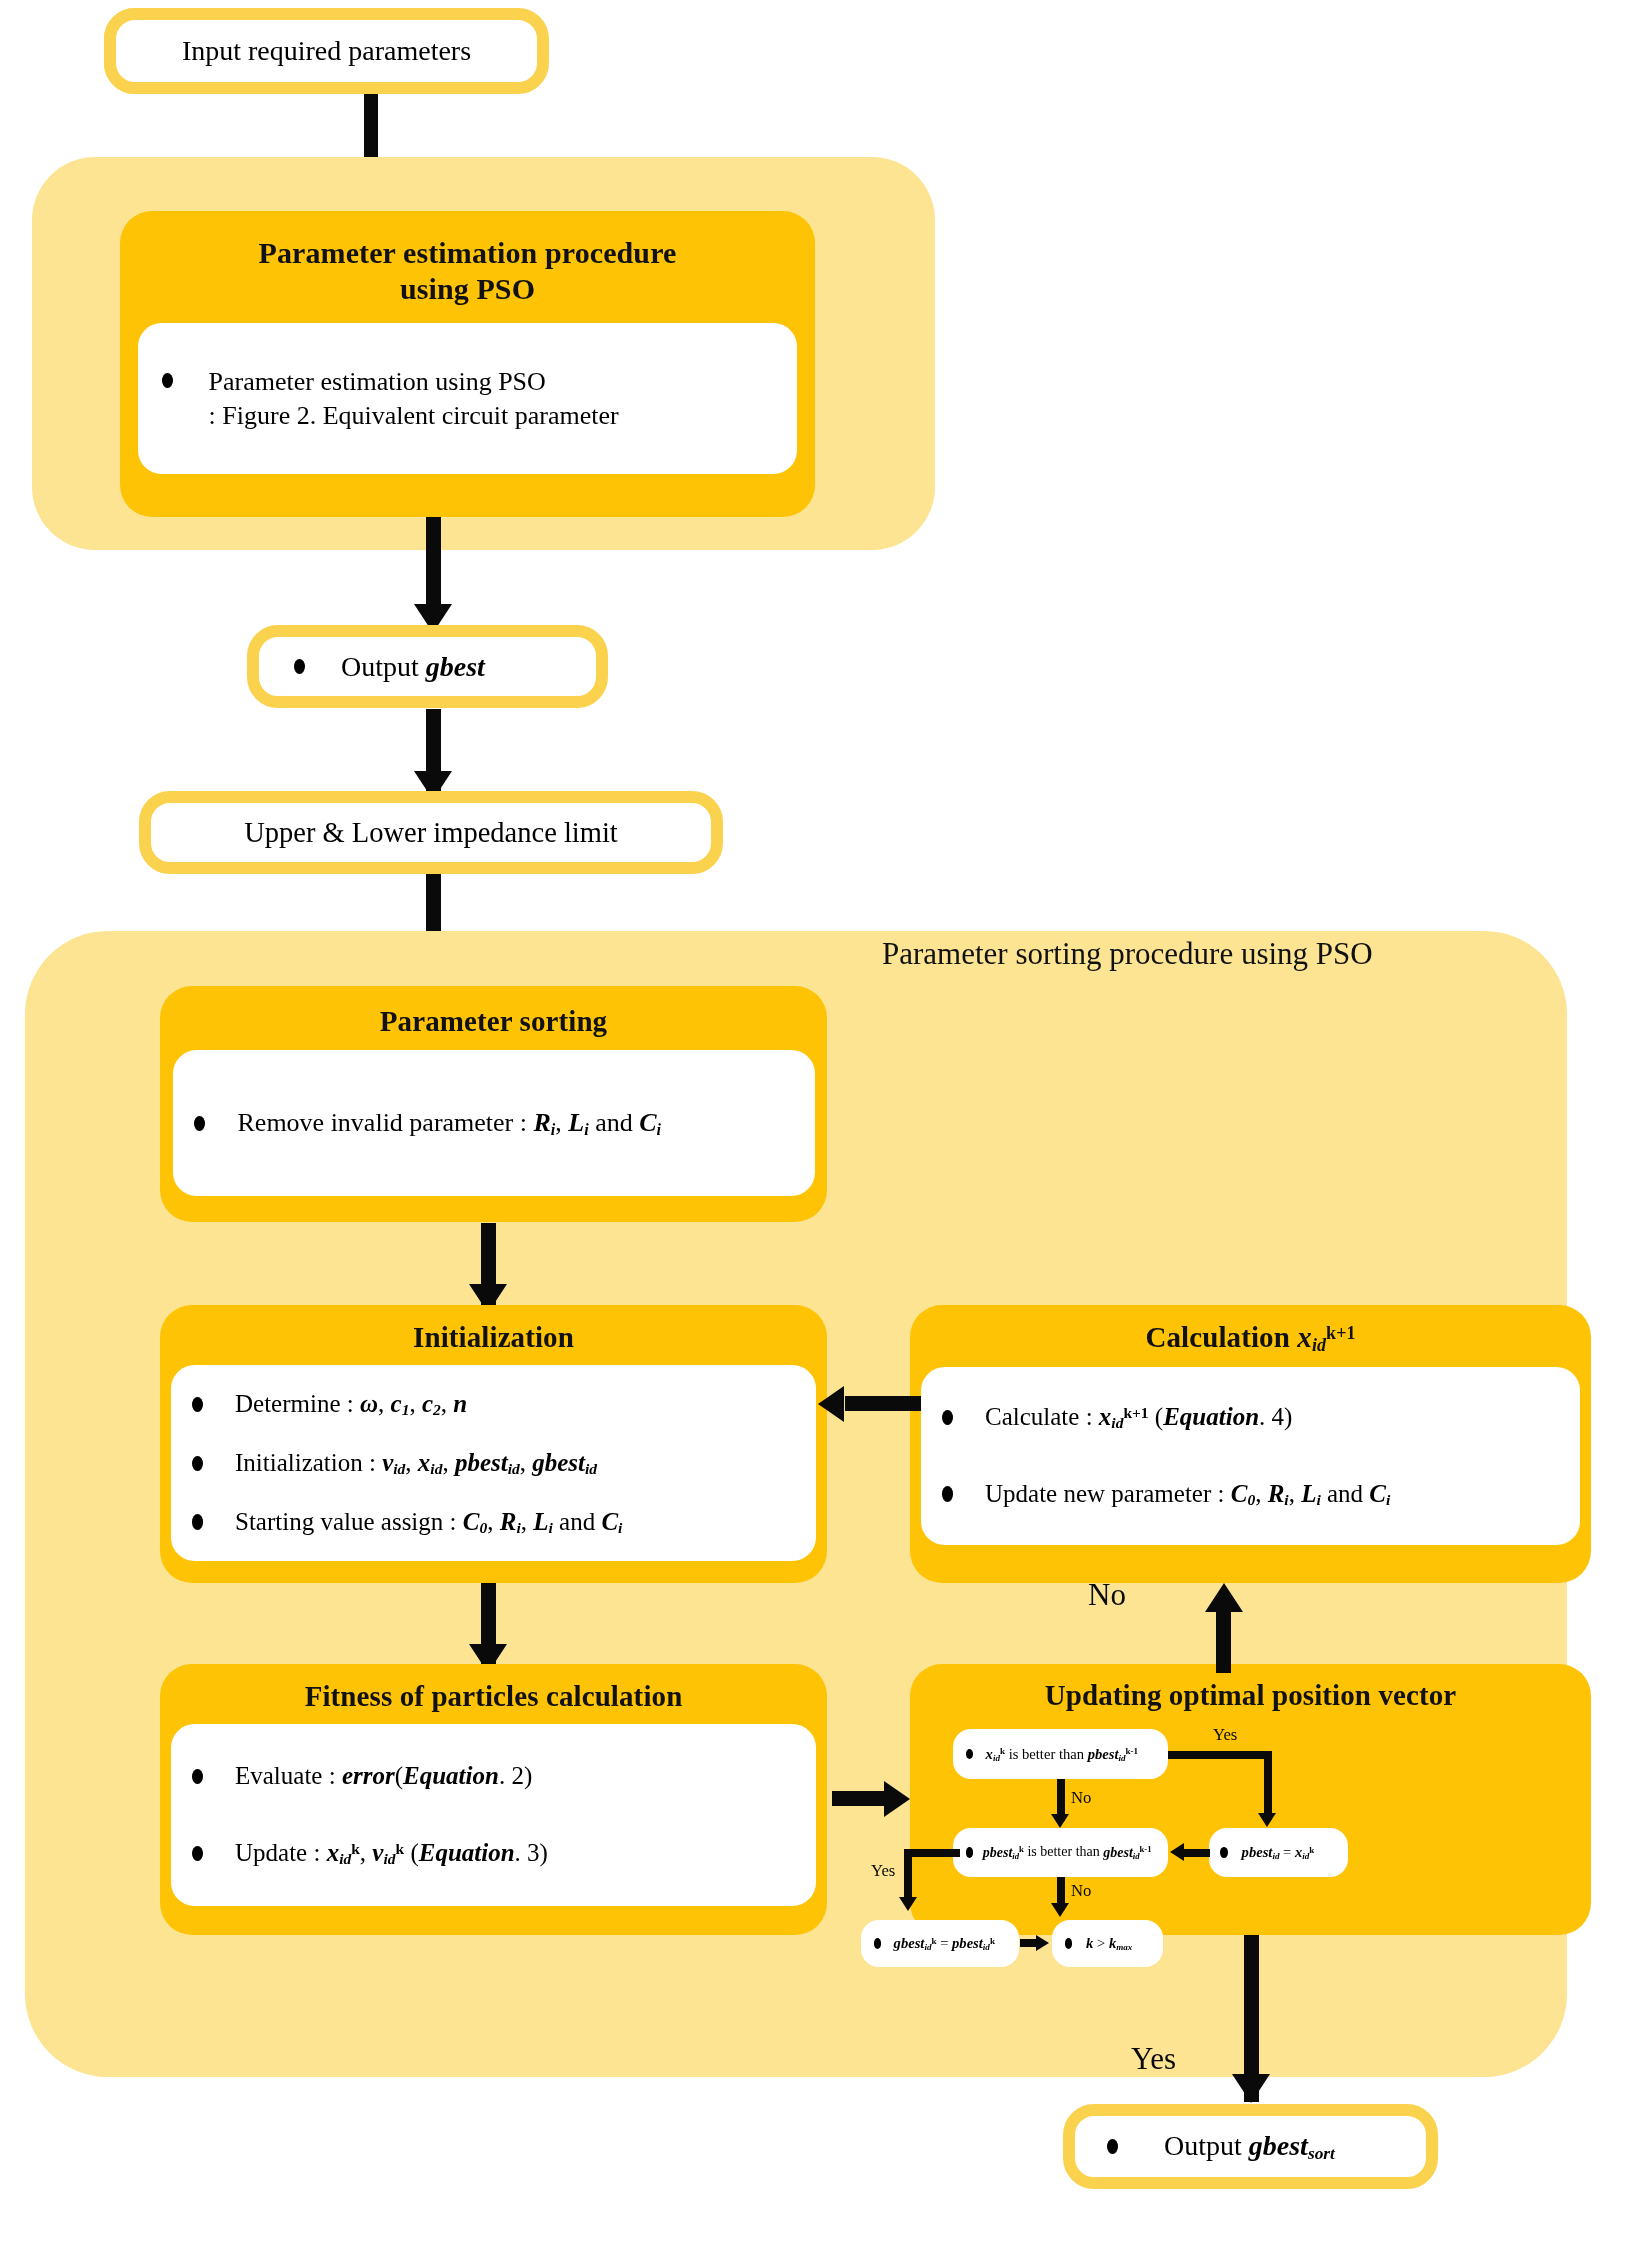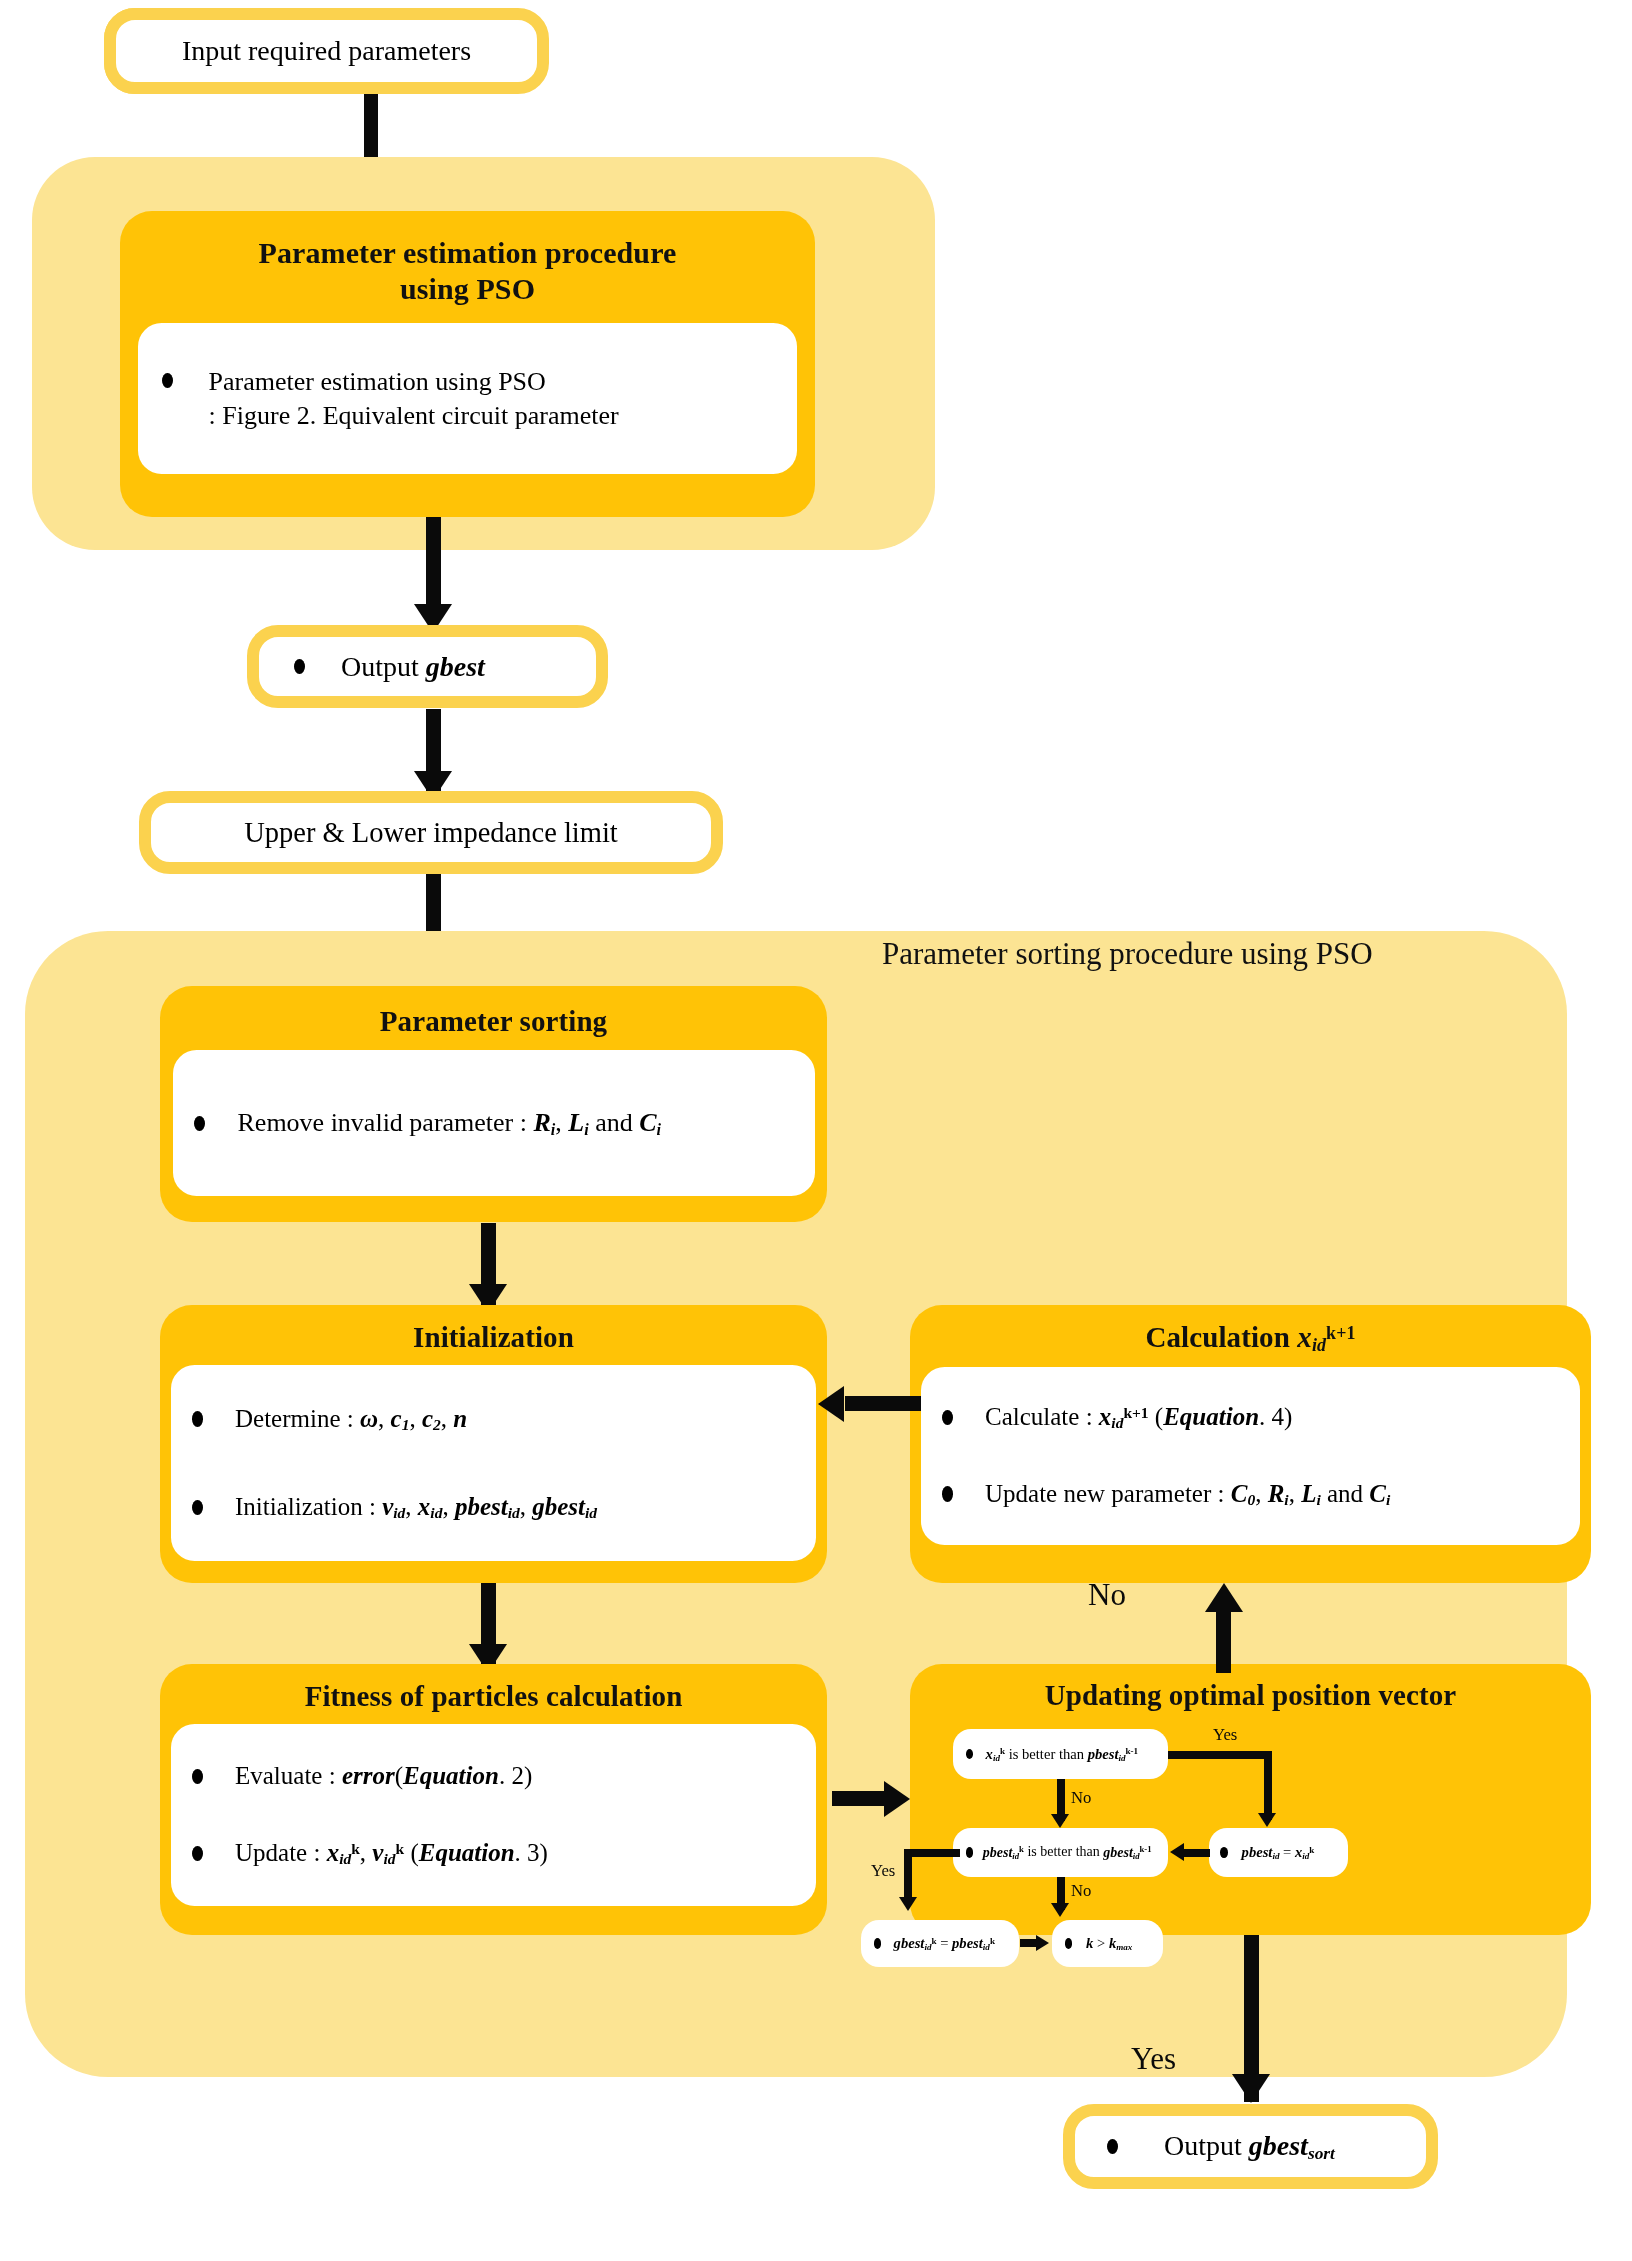--- a/index.html
+++ b/index.html
@@ -164,20 +164,24 @@
     <div class="card-title" style="font-size:29px;padding-top:4.2px;">Initialization</div>
     <div class="card-body" style="height:196px;margin-top:9.7px;padding:9.7px 21px;justify-content:space-around;">
       <div class="bullet-row" style="font-size:25px;align-items:center;">
         <span class="dot" style="margin-top:0;"></span>
         <span class="btext" style="margin-left:32px;">Determine : <i class="v">ω</i>, <i class="v">c<sub>1</sub></i>, <i class="v">c<sub>2</sub></i>, <i class="v">n</i></span>
       </div>
       <div class="bullet-row" style="font-size:25px;align-items:center;">
         <span class="dot" style="margin-top:0;"></span>
         <span class="btext" style="margin-left:32px;">Initialization : <i class="v">v<sub>id</sub></i>, <i class="v">x<sub>id</sub></i>, <i class="v">pbest<sub>id</sub></i>, <i class="v">gbest<sub>id</sub></i></span>
       </div>
+      <div class="bullet-row" style="font-size:25px;align-items:center;">
+        <span class="dot" style="margin-top:0;"></span>
+        <span class="btext" style="margin-left:32px;">Starting value assign : <i class="v">C<sub>0</sub></i>, <i class="v">R<sub>i</sub></i>, <i class="v">L<sub>i</sub></i> and <i class="v">C<sub>i</sub></i></span>
+      </div>
     </div>
   </div>
 
   <div class="abs card" style="left:910px;top:1305px;width:681px;height:278px;padding:11px;">
     <div class="card-title" style="font-size:29px;padding-top:4.2px;">
       Calculation <i class="v">x<sub>id</sub><sup>k+1</sup></i>
     </div>
     <div class="card-body" style="height:178px;margin-top:9.7px;padding:12.5px 21px;justify-content:space-around;">
       <div class="bullet-row" style="font-size:25px;align-items:center;">
         <span class="dot" style="margin-top:0;"></span>

